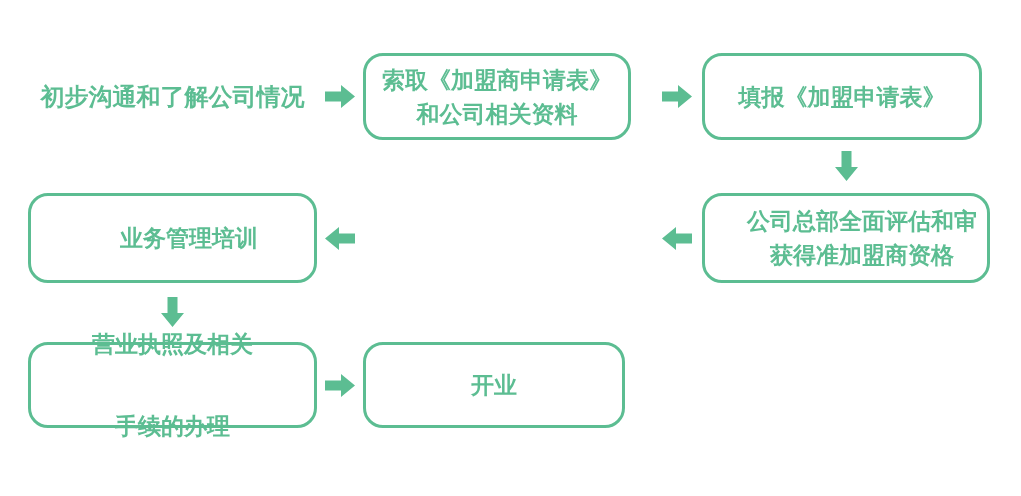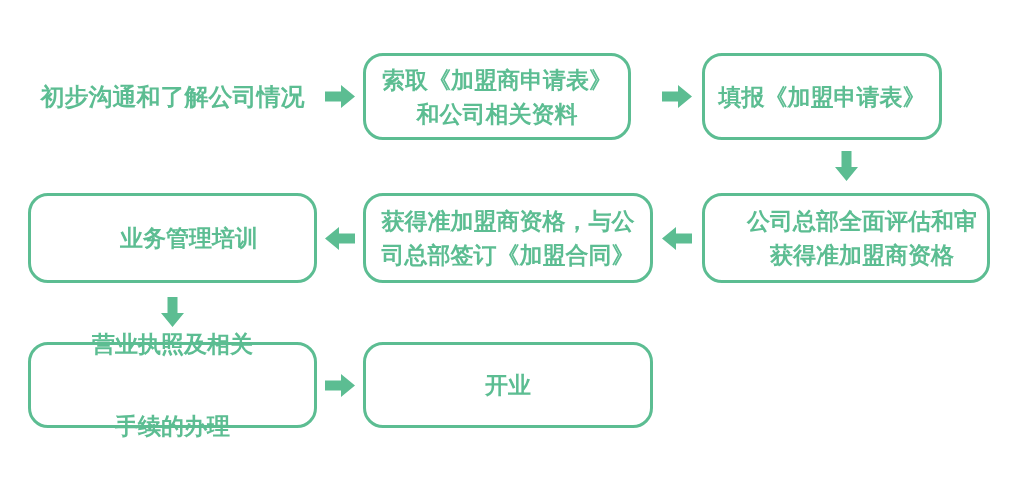--- a/index.html
+++ b/index.html
@@ -62,45 +62,41 @@
     <span class="line">索取《加盟商申请表》</span>
     <span class="line">和公司相关资料</span>
   </div>
 
   <div class="arrow" style="left:662px; top:85px;">
     <svg width="30" height="23" viewBox="0 0 30 23" aria-hidden="true">
       <polygon points="0,6.5 16,6.5 16,0 30,11.5 16,23 16,16.5 0,16.5" fill="currentColor"></polygon>
     </svg>
   </div>
 
-  <div class="node" style="left:702px; top:53px; width:240px; height:87px;">
+  <div class="node" style="left:702px; top:53px; width:280px; height:87px;">
     <span class="line">填报《加盟申请表》</span>
   </div>
 
   <div class="arrow" style="left:835px; top:151px;">
     <svg width="23" height="30" viewBox="0 0 23 30" aria-hidden="true">
       <polygon points="6.5,0 16.5,0 16.5,16 23,16 11.5,30 0,16 6.5,16" fill="currentColor"></polygon>
     </svg>
   </div>
 
   <div class="node" style="left:702px; top:193px; width:288px; height:90px;padding-left:32px;">
     <span class="line">公司总部全面评估和审</span>
     <span class="line">获得准加盟商资格</span>
   </div>
 
   <div class="arrow" style="left:662px; top:227px;">
     <svg width="30" height="23" viewBox="0 0 30 23" aria-hidden="true">
       <polygon points="30,6.5 14,6.5 14,0 0,11.5 14,23 14,16.5 30,16.5" fill="currentColor"></polygon>
     </svg>
   </div>
 
-  <div class="node" style="left:363px; top:193px; width:290px; height:90px;">
-    <span class="line">获得准加盟商资格，与公</span>
-    <span class="line">司总部签订《加盟合同》</span>
-  </div>
 
   <div class="arrow" style="left:325px; top:227px;">
     <svg width="30" height="23" viewBox="0 0 30 23" aria-hidden="true">
       <polygon points="30,6.5 14,6.5 14,0 0,11.5 14,23 14,16.5 30,16.5" fill="currentColor"></polygon>
     </svg>
   </div>
 
   <div class="node" style="left:28px; top:193px; width:289px; height:90px;padding-left:33px;">
     <span class="line">业务管理培训</span>
   </div>
@@ -115,17 +111,17 @@
     <span class="line">营业执照及相关</span>
     <span class="line">手续的办理</span>
   </div>
 
   <div class="arrow" style="left:325px; top:374px;">
     <svg width="30" height="23" viewBox="0 0 30 23" aria-hidden="true">
       <polygon points="0,6.5 16,6.5 16,0 30,11.5 16,23 16,16.5 0,16.5" fill="currentColor"></polygon>
     </svg>
   </div>
 
-  <div class="node" style="left:363px; top:342px; width:290px; height:86px;">
+  <div class="node" style="left:363px; top:342px; width:262px; height:86px;">
     <span class="line">开业</span>
   </div>
 
 </div>
 
 </body></html>

